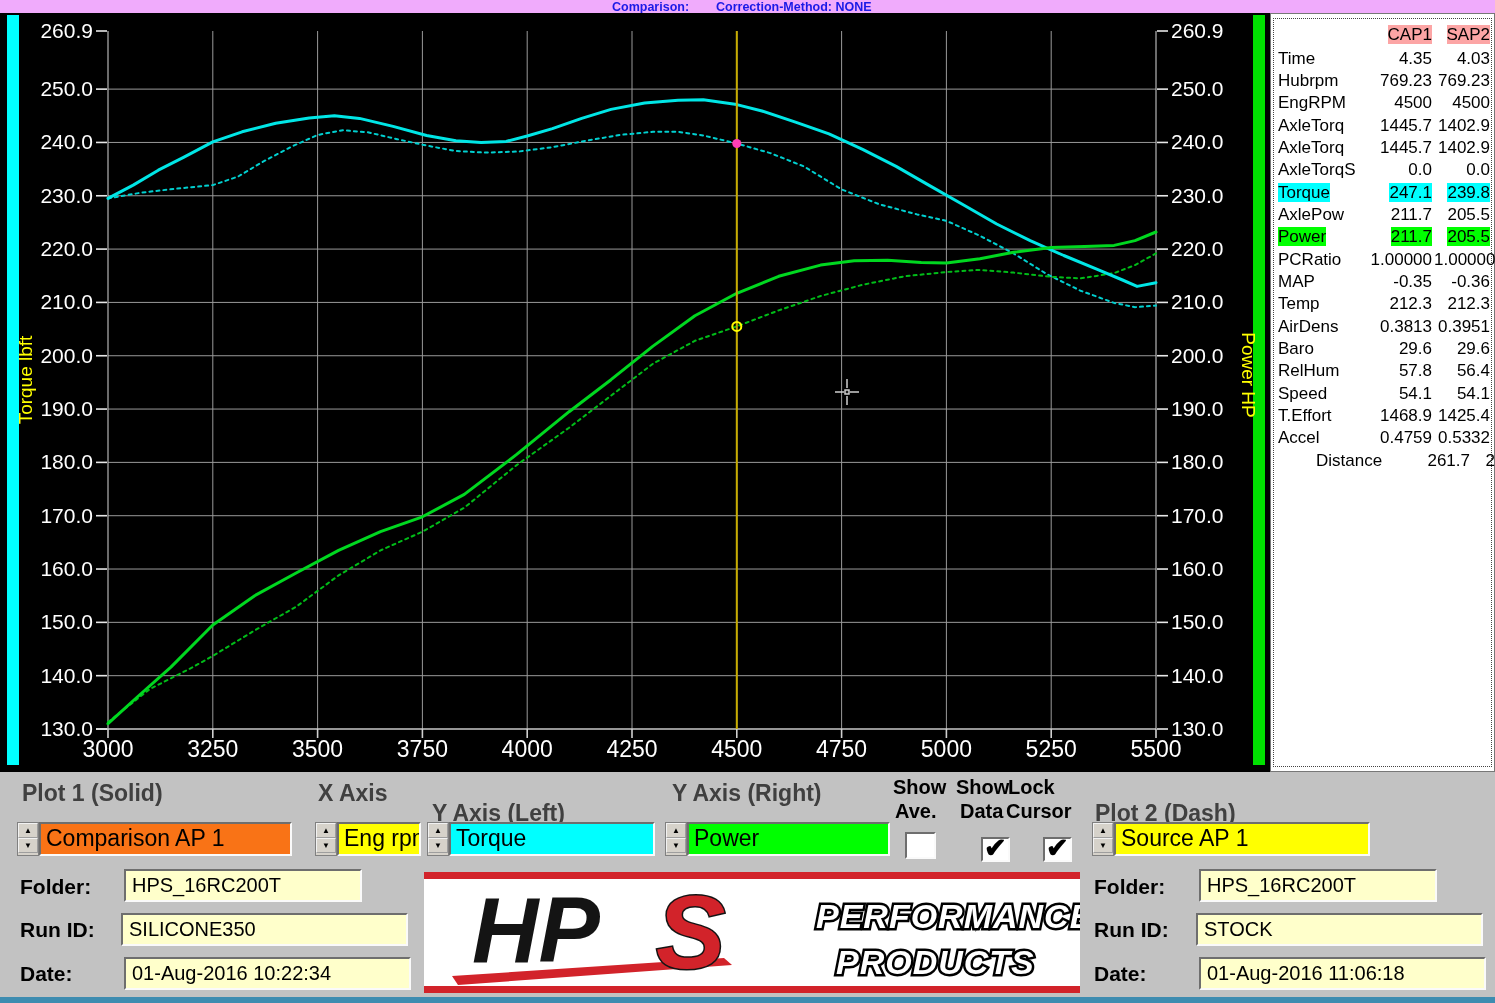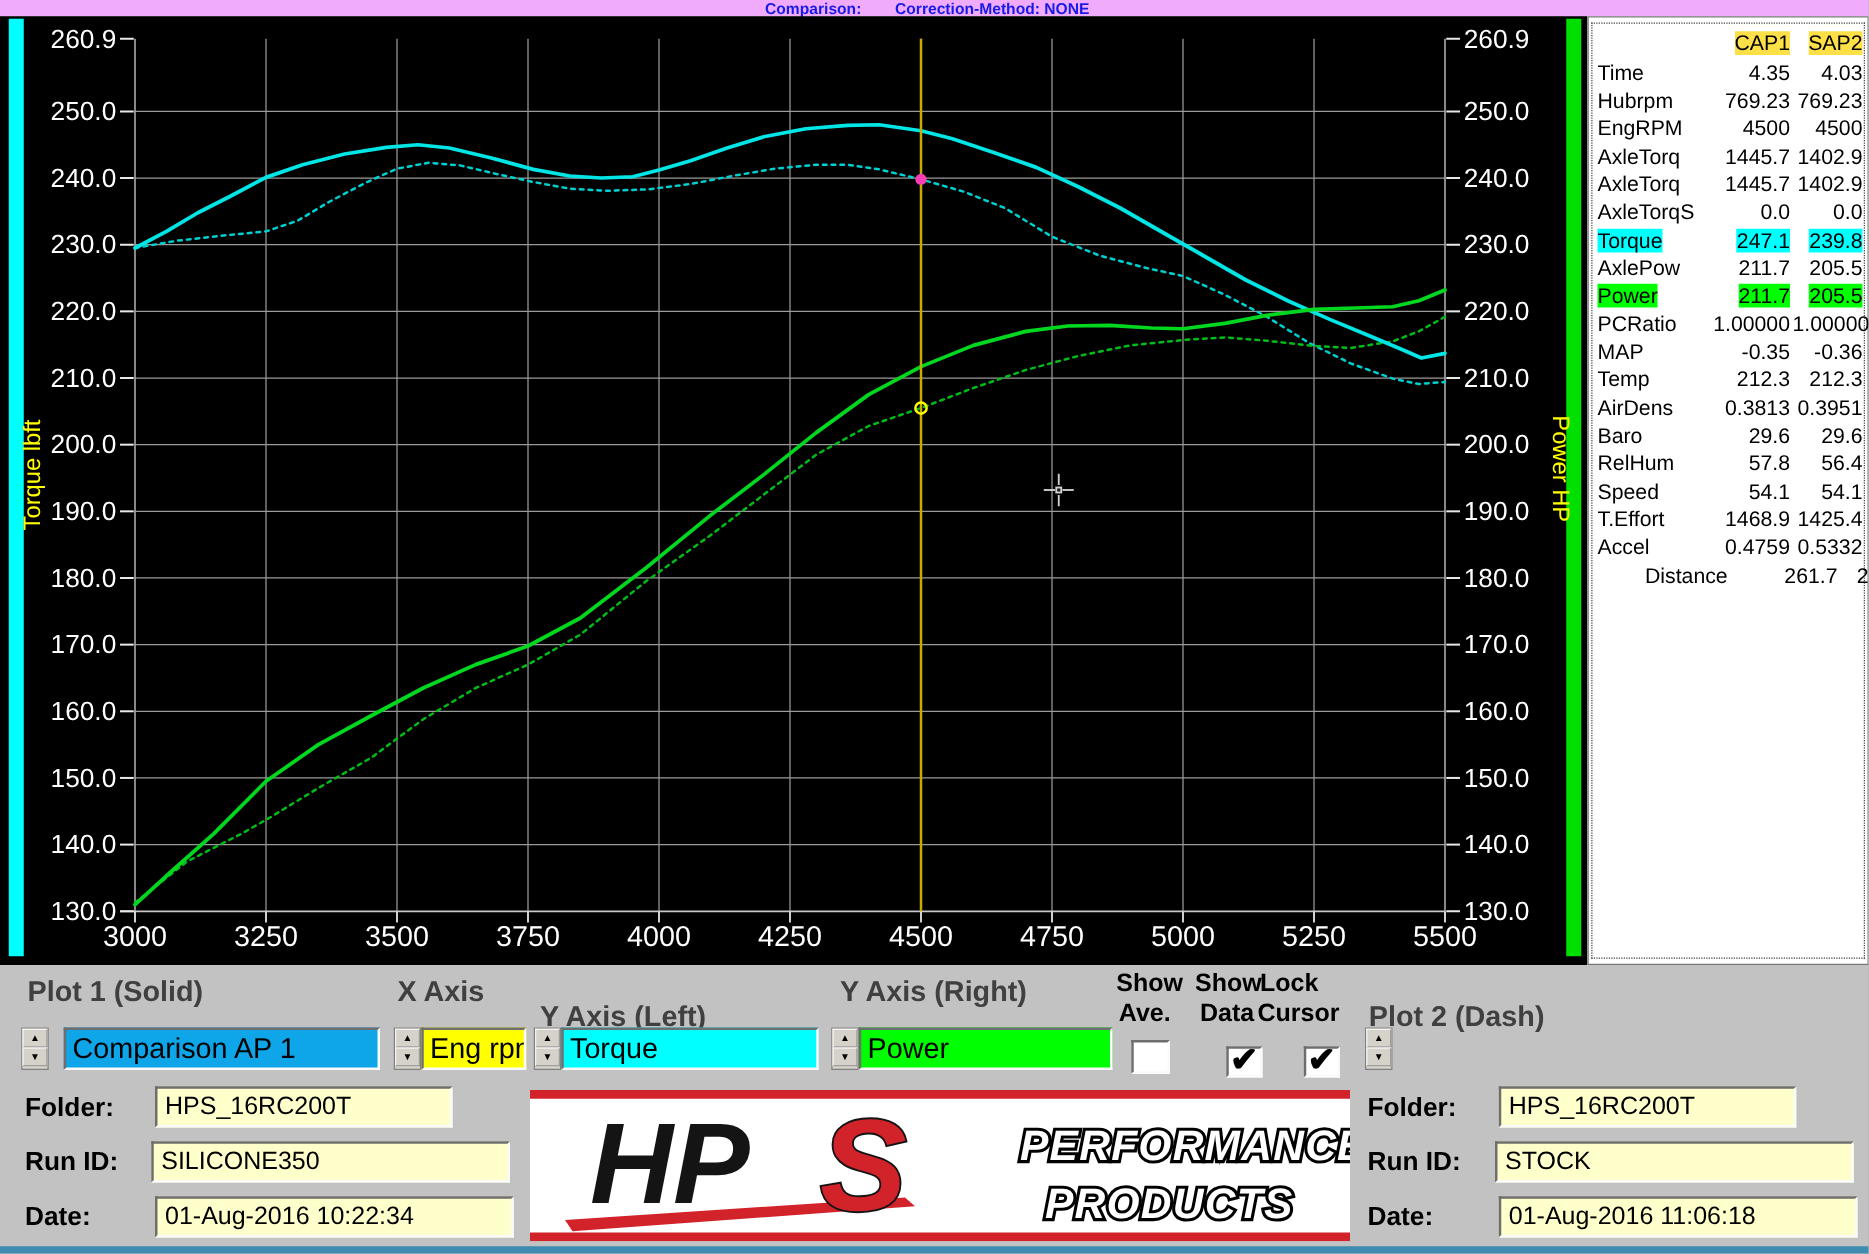--- a/index.html
+++ b/index.html
@@ -11,21 +11,21 @@
   #chartbox{position:absolute;left:0;top:13px;width:1270px;height:759px;background:#000;}
   #sidepanel{position:absolute;left:1270px;top:13px;width:225px;height:759px;background:#fff;
              border:1px solid #777;}
   #tablewrap{position:absolute;left:2px;top:4px;width:219px;height:749px;border:1px dotted #444;}
   .trow{position:absolute;left:0;width:100%;height:22px;font-size:17px;color:#000;white-space:nowrap;}
   .tlabel{position:absolute;left:4px;top:0;}
   .tv1{position:absolute;left:84px;width:74px;top:0;text-align:right;}
   .tv2{position:absolute;left:160px;width:56px;top:0;text-align:right;}
   .hl-cyan{background:#00ffff;}
   .hl-green{background:#00ff00;}
-  .hl-yellow{background:#fde047;}
+  .hl-yellow{background:#fca5a5;}
   .blabel{position:absolute;font-size:23px;font-weight:bold;color:#404040;white-space:nowrap;}
   .slabel{position:absolute;font-size:20px;font-weight:bold;color:#000;white-space:nowrap;}
   .combo{position:absolute;height:34px;border-top:2px solid #6e6e6e;border-left:2px solid #6e6e6e;
          border-bottom:2px solid #fafafa;border-right:2px solid #fafafa;
          font-size:23px;line-height:29px;padding-left:5px;white-space:nowrap;overflow:hidden;color:#000;}
   .spin{position:absolute;width:22px;height:34px;background:#d6d2ca;border:1px solid #808080;}
   .spin .sb{height:15px;font-size:8px;text-align:center;line-height:14px;color:#000;
             border:1px outset #f2f2f2;background:#d6d2ca;}
   .cb{position:absolute;background:#fff;border-top:2px solid #6e6e6e;border-left:2px solid #6e6e6e;
       border-bottom:2px solid #fafafa;border-right:2px solid #fafafa;}
@@ -303,24 +303,25 @@
   </div>
   <div class="spin" style="left:665px;top:822px;">
     <div class="sb">▲</div>
     <div class="sb">▼</div>
   </div>
   <div class="spin" style="left:1092px;top:822px;">
     <div class="sb">▲</div>
     <div class="sb">▼</div>
   </div>
 
-  <div class="combo" style="left:51px;top:822px;width:253px;background:#0ea5e9;">Comparison AP 1</div>
+  <div class="combo" style="left:39px;top:822px;width:253px;background:#f97316;">Comparison AP 1</div>
   <div class="combo" style="left:337px;top:822px;width:84px;background:#ffff00;">Eng rpm</div>
   <div class="combo" style="left:449px;top:822px;width:206px;background:#00ffff;">Torque</div>
   <div class="combo" style="left:687px;top:822px;width:203px;background:#00ff00;">Power</div>
+  <div class="combo" style="left:1114px;top:822px;width:256px;background:#ffff00;">Source AP 1</div>
 
   <div class="cb" style="left:905px;top:832px;width:31px;height:27px;"></div>
   <div class="cb" style="left:981px;top:837px;width:29px;height:25px;">
     <span>✔</span>
   </div>
   <div class="cb" style="left:1043px;top:837px;width:29px;height:25px;">
     <span>✔</span>
   </div>
 
   <div class="ilabel" style="left:20px;top:875px;">Folder:</div>

